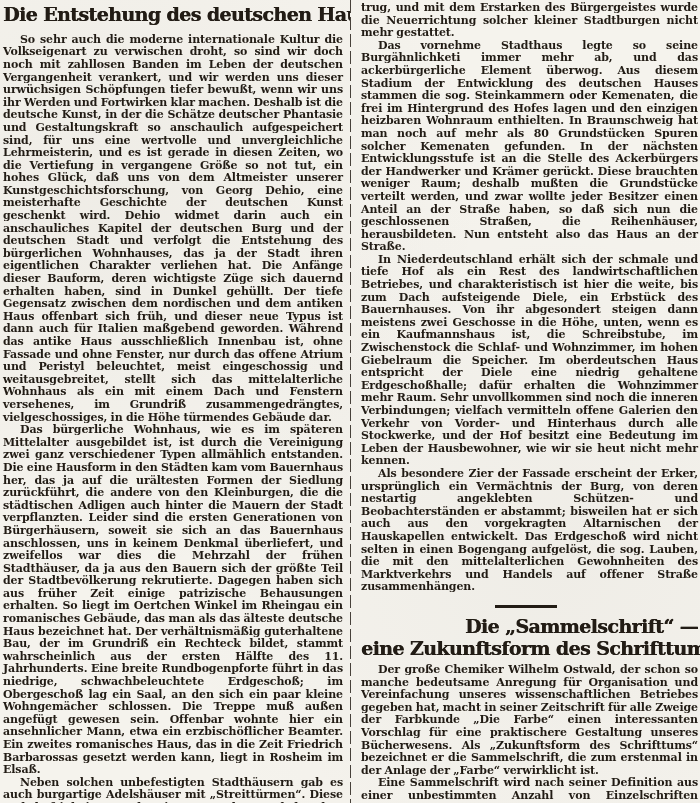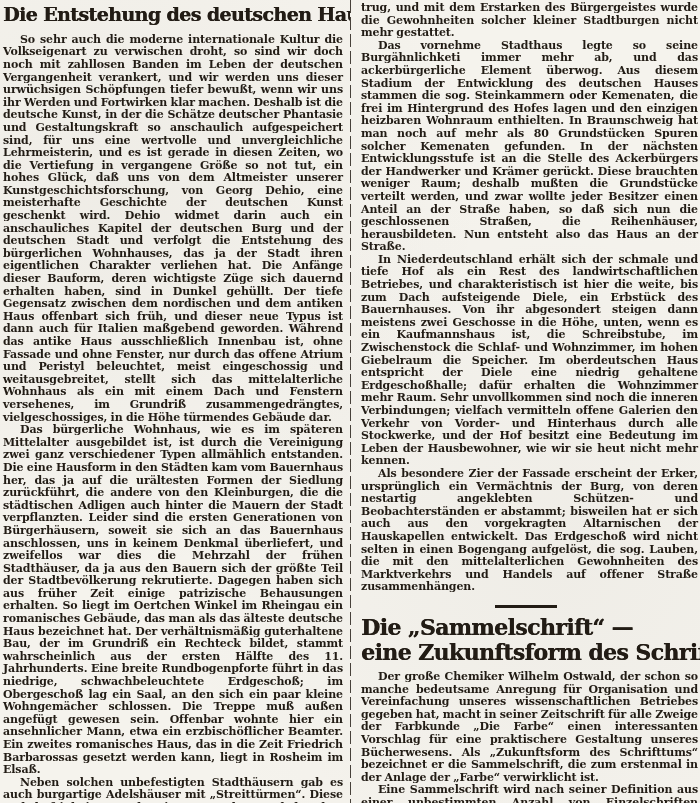--- a/index.html
+++ b/index.html
@@ -51,23 +51,23 @@
     font-size:19px;
     line-height:1.25;
     text-align:center;
     margin:0 0 7px 0;
     letter-spacing:-0.6px;
     white-space:nowrap;
     font-weight:700;
     text-shadow:0.4px 0 0 var(--ink);
   }
   h2{
-    font-size:22px;
+    font-size:19px;
     line-height:1.16;
-    text-align:left;
+    text-align:right;
     margin:5px 0 5px 0;
     letter-spacing:-0.6px;
     font-weight:700;
     text-shadow:0.4px 0 0 var(--ink);
   }
   h2 .h2line{display:block;white-space:nowrap;}
   .divider{
     width:62px;height:3px;
     background:var(--ink);
     margin:11px auto 7px auto;
@@ -80,21 +80,21 @@
 <div class="page">
 
   <div class="col col-left">
     <h1>Die Entstehung des deutschen Hauses.</h1>
     <p class="indent" lang="de">So sehr auch die moderne internationale Kultur die Volkseigenart zu verwischen droht, so sind wir doch noch mit zahllosen Banden im Leben der deutschen Vergangenheit verankert, und wir werden uns dieser urwüchsigen Schöpfungen tiefer bewußt, wenn wir uns ihr Werden und Fortwirken klar machen. Deshalb ist die deutsche Kunst, in der die Schätze deutscher Phantasie und Gestaltungskraft so anschaulich aufgespeichert sind, für uns eine wertvolle und unvergleichliche Lehrmeisterin, und es ist gerade in diesen Zeiten, wo die Vertiefung in vergangene Größe so not tut, ein hohes Glück, daß uns von dem Altmeister unserer Kunstgeschichtsforschung, von Georg Dehio, eine meisterhafte Geschichte der deutschen Kunst geschenkt wird. Dehio widmet darin auch ein anschauliches Kapitel der deutschen Burg und der deutschen Stadt und verfolgt die Entstehung des bürgerlichen Wohnhauses, das ja der Stadt ihren eigentlichen Charakter verliehen hat. Die Anfänge dieser Bauform, deren wichtigste Züge sich dauernd erhalten haben, sind in Dunkel gehüllt. Der tiefe Gegensatz zwischen dem nordischen und dem antiken Haus offenbart sich früh, und dieser neue Typus ist dann auch für Italien maßgebend geworden. Während das antike Haus ausschließlich Innenbau ist, ohne Fassade und ohne Fenster, nur durch das offene Atrium und Peristyl beleuchtet, meist eingeschossig und weitausgebreitet, stellt sich das mittelalterliche Wohnhaus als ein mit einem Dach und Fenstern versehenes, im Grundriß zusammengedrängtes, vielgeschossiges, in die Höhe türmendes Gebäude dar.</p>
     <p class="indent" lang="de">Das bürgerliche Wohnhaus, wie es im späteren Mittelalter ausgebildet ist, ist durch die Vereinigung zwei ganz verschiedener Typen allmählich entstanden. Die eine Hausform in den Städten kam vom Bauernhaus her, das ja auf die urältesten Formen der Siedlung zurückführt, die andere von den Kleinburgen, die die städtischen Adligen auch hinter die Mauern der Stadt verpflanzten. Leider sind die ersten Generationen von Bürgerhäusern, soweit sie sich an das Bauernhaus anschlossen, uns in keinem Denkmal überliefert, und zweifellos war dies die Mehrzahl der frühen Stadthäuser, da ja aus den Bauern sich der größte Teil der Stadtbevölkerung rekrutierte. Dagegen haben sich aus früher Zeit einige patrizische Behausungen erhalten. So liegt im Oertchen Winkel im Rheingau ein romanisches Gebäude, das man als das älteste deutsche Haus bezeichnet hat. Der verhältnismäßig guterhaltene Bau, der im Grundriß ein Rechteck bildet, stammt wahrscheinlich aus der ersten Hälfte des 11. Jahrhunderts. Eine breite Rundbogenpforte führt in das niedrige, schwachbeleuchtete Erdgeschoß; im Obergeschoß lag ein Saal, an den sich ein paar kleine Wohngemächer schlossen. Die Treppe muß außen angefügt gewesen sein. Offenbar wohnte hier ein ansehnlicher Mann, etwa ein erzbischöflicher Beamter. Ein zweites romanisches Haus, das in die Zeit Friedrich Barbarossas gesetzt werden kann, liegt in Rosheim im Elsaß.</p>
     <p class="indent" lang="de">Neben solchen unbefestigten Stadthäusern gab es auch burgartige Adelshäuser mit „Streittürmen“. Diese Wehrhaftigkeit war aber im 13. und 14. Jahrhundert wohl nur noch ein Standesabzeichen, so wie der Ritter sein Schwert</p>
   </div>
 
   <div class="col col-right">
-    <p lang="de">trug, und mit dem Erstarken des Bürgergeistes wurde die Gewohnheiten solcher kleiner Stadtburgen nicht mehr gestattet.</p>
+    <p lang="de">trug, und mit dem Erstarken des Bürgergeistes wurde die Neuerrichtung solcher kleiner Stadtburgen nicht mehr gestattet.</p>
     <p class="indent" lang="de">Das vornehme Stadthaus legte so seine Burgähnlichketi immer mehr ab, und das ackerbürgerliche Element überwog. Aus diesem Stadium der Entwicklung des deutschen Hauses stammen die sog. Steinkammern oder Kemenaten, die frei im Hintergrund des Hofes lagen und den einzigen heizbaren Wohnraum enthielten. In Braunschweig hat man noch auf mehr als 80 Grundstücken Spuren solcher Kemenaten gefunden. In der nächsten Entwicklungsstufe ist an die Stelle des Ackerbürgers der Handwerker und Krämer gerückt. Diese brauchten weniger Raum; deshalb mußten die Grundstücke verteilt werden, und zwar wollte jeder Besitzer einen Anteil an der Straße haben, so daß sich nun die geschlossenen Straßen, die Reihenhäuser, herausbildeten. Nun entsteht also das Haus an der Straße.</p>
     <p class="indent" lang="de">In Niederdeutschland erhält sich der schmale und tiefe Hof als ein Rest des landwirtschaftlichen Betriebes, und charakteristisch ist hier die weite, bis zum Dach aufsteigende Diele, ein Erbstück des Bauernhauses. Von ihr abgesondert steigen dann meistens zwei Geschosse in die Höhe, unten, wenn es ein Kaufmannshaus ist, die Schreibstube, im Zwischenstock die Schlaf- und Wohnzimmer, im hohen Giebelraum die Speicher. Im oberdeutschen Haus entspricht der Diele eine niedrig gehaltene Erdgeschoßhalle; dafür erhalten die Wohnzimmer mehr Raum. Sehr unvollkommen sind noch die inneren Verbindungen; vielfach vermitteln offene Galerien den Verkehr von Vorder- und Hinterhaus durch alle Stockwerke, und der Hof besitzt eine Bedeutung im Leben der Hausbewohner, wie wir sie heut nicht mehr kennen.</p>
     <p class="indent" lang="de">Als besondere Zier der Fassade erscheint der Erker, ursprünglich ein Vermächtnis der Burg, von deren nestartig angeklebten Schützen- und Beobachterständen er abstammt; bisweilen hat er sich auch aus den vorgekragten Altarnischen der Hauskapellen entwickelt. Das Erdgeschoß wird nicht selten in einen Bogengang aufgelöst, die sog. Lauben, die mit den mittelalterlichen Gewohnheiten des Marktverkehrs und Handels auf offener Straße zusammenhängen.</p>
 
     <div class="divider"></div>
 
     <h2>
       <span class="h2line">Die „Sammelschrift“ —</span>
       <span class="h2line">eine Zukunftsform des Schrifttums.</span>
     </h2>

